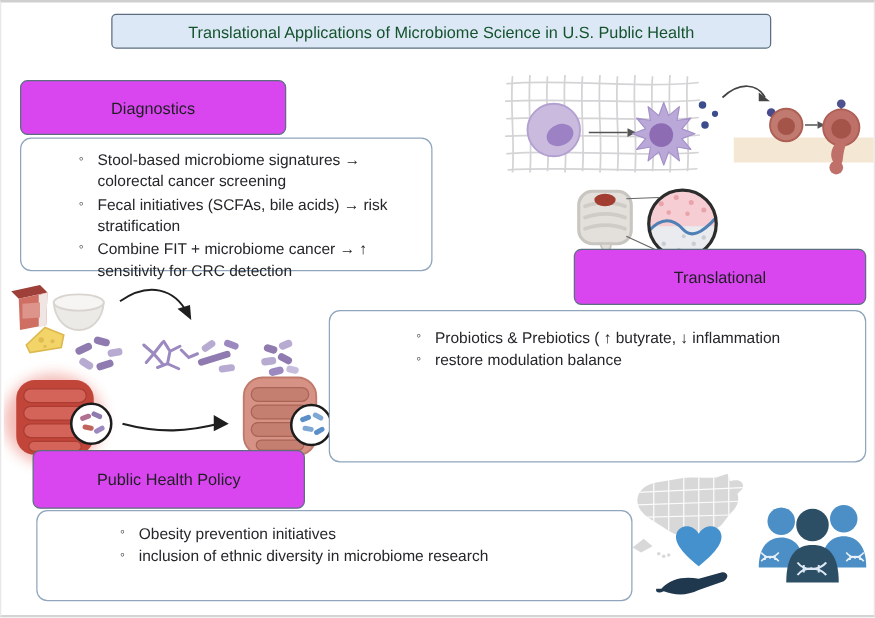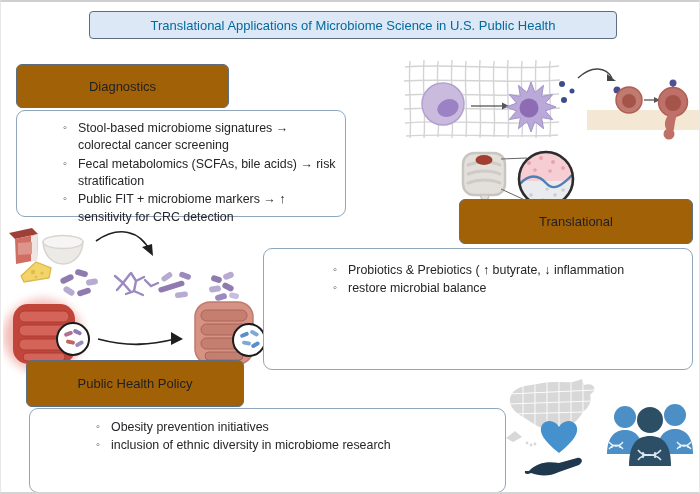--- a/index.html
+++ b/index.html
@@ -3,77 +3,77 @@
 <meta charset="utf-8">
 <style>
   html,body{margin:0;padding:0;background:#fff;}
   #canvas{
     position:relative;width:700px;height:494px;box-sizing:border-box;
     background:#ffffff;overflow:hidden;
     border:1px solid #e8e8e8;border-top:2px solid #cfcfcf;border-bottom:2px solid #d4d4d4;
     font-family:"Liberation Sans", sans-serif;color:#26262a;
   }
   .hdr-box{
-    position:absolute;box-sizing:border-box;background:#a16207;
+    position:absolute;box-sizing:border-box;background:#d946ef;
     border:1.5px solid #5d6e80;border-radius:6px;
     display:flex;align-items:center;justify-content:center;
     font-size:13px;color:#1f1f23;z-index:5;
   }
   .content-box{
     position:absolute;box-sizing:border-box;background:#ffffff;
     border:1.5px solid #8fa6bd;border:1.5px solid #8fa6bd;border-radius:9px;
     font-size:12.4px;line-height:1.4;z-index:4;
   }
   .content-box ul{list-style:none;margin:0;padding:0;}
   .content-box li{position:relative;margin:0 0 1px 0;}
   .content-box li::before{
     content:"\25E6";position:absolute;left:-15px;top:0;
     font-size:11px;color:#3a3a3e;
   }
   #title-box{
     position:absolute;left:88px;top:9px;width:528px;height:28px;box-sizing:border-box;
     background:#dce8f5;border:1.5px solid #5d6e80;border-radius:4px;
     display:flex;align-items:center;justify-content:center;
-    font-size:13px;color:#0369a1;z-index:5;
+    font-size:13px;color:#14532d;z-index:5;
   }
   #diag-hdr{left:15px;top:62px;width:213px;height:44px;}
   #diag-body{left:15px;top:108px;width:330px;height:107px;padding:9px 8px 21px 61px;}
   #ther-hdr{left:458px;top:197px;width:234px;height:45px;}
   #ther-body{left:262px;top:246px;width:430px;height:122px;padding:13px 26px 6px 84px;}
   #pol-hdr{left:25px;top:358px;width:218px;height:47px;}
-  #pol-body{left:28px;top:406px;width:477px;height:85px;padding:10px 10px 6px 81px;}
+  #pol-body{left:28px;top:406px;width:477px;height:73px;padding:10px 10px 6px 81px;}
   .illus{position:absolute;z-index:1;}
 </style>
 </head>
 <body>
 
 <div id="canvas">
 
   <div id="title-box">
     <span>Translational Applications of Microbiome Science in U.S. Public Health</span>
   </div>
 
   <div class="hdr-box" id="diag-hdr">
     <span>Diagnostics</span>
   </div>
   <div class="content-box" id="diag-body">
     <ul>
       <li><span>Stool-based microbiome signatures → colorectal cancer screening</span></li>
-      <li><span>Fecal metabolomics (SCFAs, bile acids) → risk stratification</span></li>
-      <li><span>Public FIT + microbiome markers → ↑ sensitivity for CRC detection</span></li>
+      <li><span>Fecal initiatives (SCFAs, bile acids) → risk stratification</span></li>
+      <li><span>Combine FIT + microbiome cancer → ↑ sensitivity for CRC detection</span></li>
     </ul>
   </div>
 
   <div class="hdr-box" id="ther-hdr">
     <span>Translational</span>
   </div>
   <div class="content-box" id="ther-body">
     <ul>
       <li><span>Probiotics &amp; Prebiotics ( ↑ butyrate, ↓ inflammation</span></li>
-      <li><span>restore microbial balance</span></li>
+      <li><span>restore modulation balance</span></li>
     </ul>
   </div>
 
   <div class="hdr-box" id="pol-hdr">
     <span>Public Health Policy</span>
   </div>
   <div class="content-box" id="pol-body">
     <ul>
       <li><span>Obesity prevention initiatives</span></li>
       <li><span>inclusion of ethnic diversity in microbiome research</span></li>

